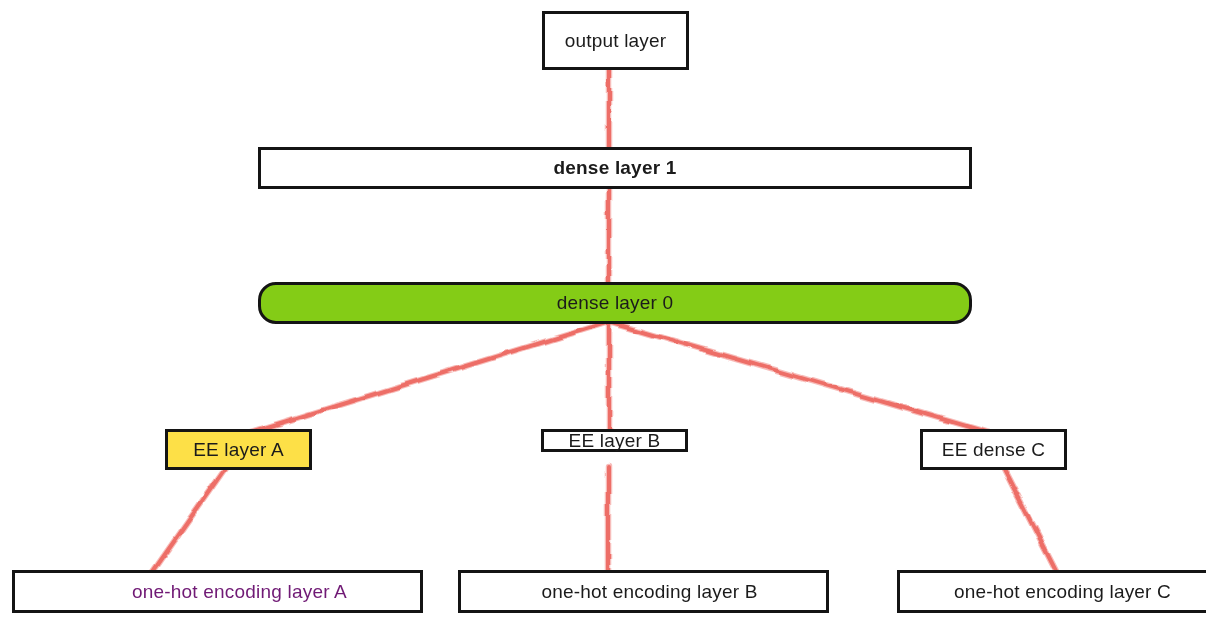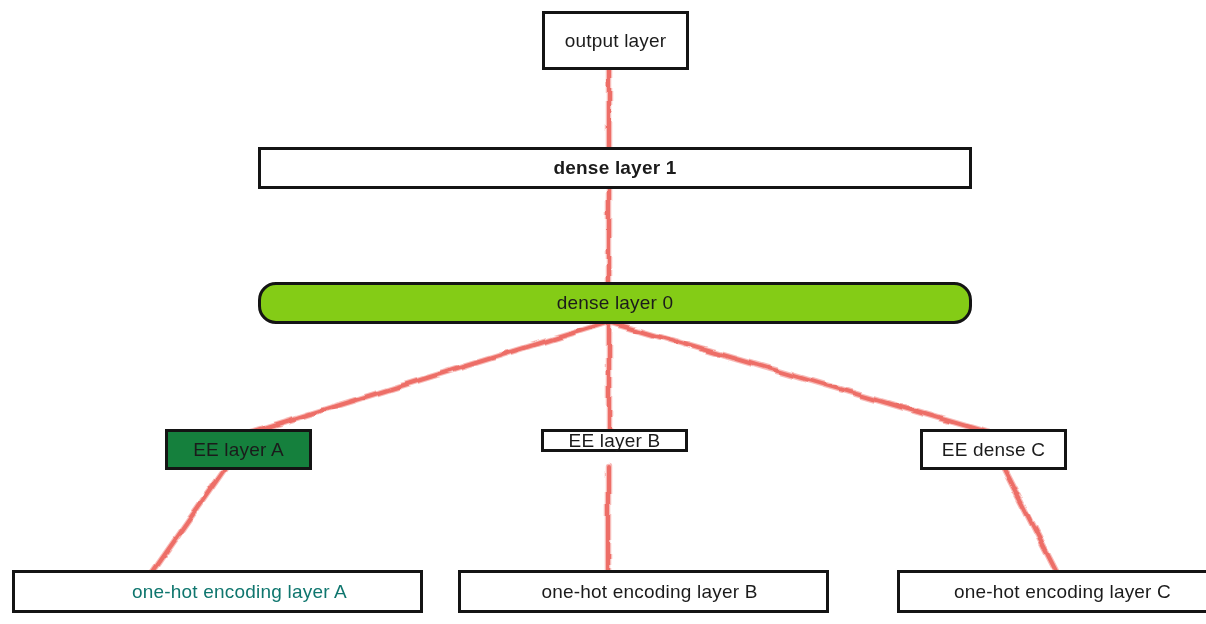--- a/index.html
+++ b/index.html
@@ -98,33 +98,33 @@
   </div>
 
   <div class="node" id="node-dense1" style="border-color: rgb(20, 20, 20); background: rgb(255, 255, 255); color: rgb(27, 27, 27); font-weight: bold;">
     <span>dense layer 1</span>
   </div>
 
   <div class="node" id="node-dense0" style="border-color: rgb(20, 20, 20); background: #84cc16; color: rgb(27, 27, 27); border-radius: 18px;">
     <span>dense layer 0</span>
   </div>
 
-  <div class="node" id="node-ee-a" style="border-color: rgb(20, 20, 20); background: #15803d; color: rgb(27, 27, 27);">
+  <div class="node" id="node-ee-a" style="border-color: rgb(20, 20, 20); background: #fde047; color: rgb(27, 27, 27);">
     <span>EE layer A</span>
   </div>
 
   <div class="node" id="node-ee-b" style="border-color: rgb(20, 20, 20); background: rgb(255, 255, 255); color: rgb(27, 27, 27);">
     <span>EE layer B</span>
   </div>
 
   <div class="node" id="node-ee-c" style="border-color: rgb(20, 20, 20); background: rgb(255, 255, 255); color: rgb(27, 27, 27);">
     <span>EE dense C</span>
   </div>
 
-  <div class="node" id="node-onehot-a" style="border-color: rgb(20, 20, 20); background: rgb(255, 255, 255); color: #0f766e; padding-left: 44px;">
+  <div class="node" id="node-onehot-a" style="border-color: rgb(20, 20, 20); background: rgb(255, 255, 255); color: #701a75; padding-left: 44px;">
     <span>one-hot encoding layer A</span>
   </div>
 
   <div class="node" id="node-onehot-b" style="border-color: rgb(20, 20, 20); background: rgb(255, 255, 255); color: rgb(27, 27, 27); padding-left: 12px;">
     <span>one-hot encoding layer B</span>
   </div>
 
   <div class="node" id="node-onehot-c" style="border-color: rgb(20, 20, 20); background: rgb(255, 255, 255); color: rgb(27, 27, 27);">
     <span>one-hot encoding layer C</span>
   </div>

